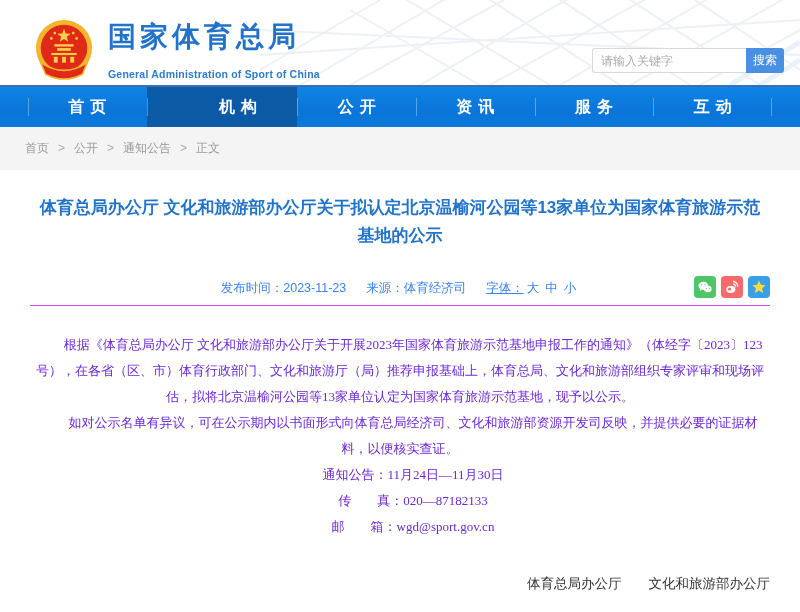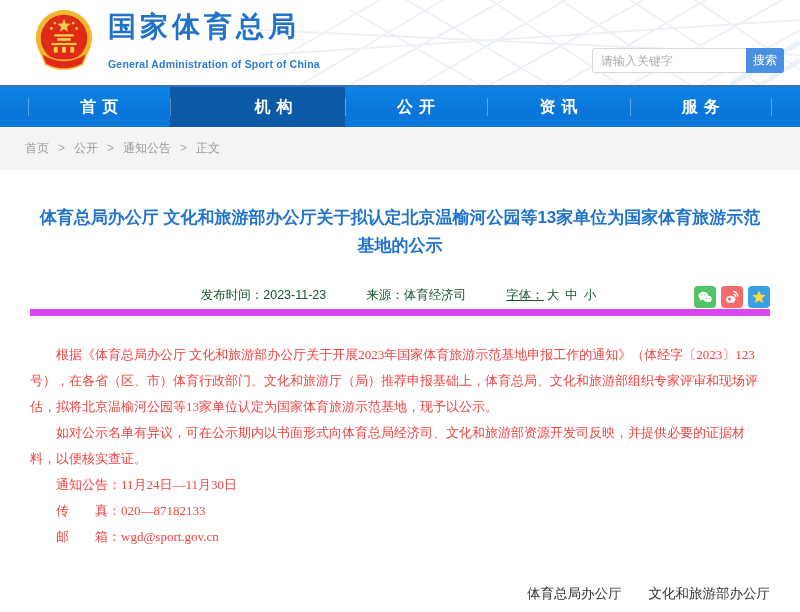--- a/index.html
+++ b/index.html
@@ -5,21 +5,21 @@
   * { box-sizing: border-box; }
   html,body { margin:0; padding:0; }
   body {
     width:800px; height:612px; overflow:hidden;
     background:#fff; font-family:"Liberation Sans", sans-serif;
     position:relative;
   }
   
   .header { position:relative; height:85px; background:#fff; overflow:hidden; }
   .header-pattern { position:absolute; right:0; top:0; width:540px; height:85px; pointer-events:none; }
-  .brand { position:absolute; left:33px; top:8px; display:flex; align-items:center; gap:13px; }
+  .brand { position:absolute; left:33px; top:18px; display:flex; align-items:center; gap:13px; }
   .emblem { width:62px; height:66px; }
   .site-name { font-size:28px; font-weight:bold; color:#2173c9; letter-spacing:4px; line-height:30px; }
   .site-en { font-size:10.5px; font-weight:bold; color:#2b7ccc; margin-top:16px; letter-spacing:0.2px; }
   .search { position:absolute; right:16px; top:48px; display:flex; }
   .search input {
     width:154px; height:25px; border:1px solid #d9d9d9; border-right:none;
     border-radius:3px 0 0 3px; padding:0 8px; font-size:12px; color:#333; outline:none;
   }
   .search input::placeholder { color:#aaa; }
   .search button {
@@ -46,42 +46,42 @@
     background:rgba(255,255,255,0.32);
   }
   .nav-cell.active { background:#0c59a5;padding-left:32px; }
   
   .crumbbar { height:43px; background:#f4f4f5; line-height:43px; padding-left:25px; font-size:12px; color:#999; }
   .crumbbar .sep { margin:0 9px; color:#aaa; }
   .crumbbar a { color:#999; text-decoration:none; cursor:pointer; }
   
   .content { padding:0 30px; }
   .article-title {
-    margin:34px auto 0; max-width:724px; text-align:center;
+    margin:24px auto 0; max-width:724px; text-align:center;
     color:#2173c9; font-size:17px; font-weight:bold; line-height:28px;
   }
   .meta {
     position:relative; margin-top:22px; height:34px;
-    border-bottom:7px solid #d946ef;
-    display:flex; justify-content:center; align-items:center; gap:40px;
-    font-size:12.5px; color:#14532d;
+    border-bottom:1px solid #d946ef;
+    display:flex; justify-content:center; align-items:center; gap:20px;
+    font-size:12.5px; color:#3b82f6;
   }
   .font-links span { margin:0 3px; cursor:pointer; }
   .share { position:absolute; right:0; top:4px; display:flex; gap:5px; }
   .share-icon {
     width:22px; height:22px; border-radius:4px; cursor:pointer;
     display:flex; align-items:center; justify-content:center;
   }
   .share-wechat { background:#52c468; }
   .share-weibo { background:#f56a6a; }
   .share-fav { background:#38a0e8; }
   
   .article-body {
     margin-top:26px; font-family:"Liberation Serif", serif;
-    font-size:13px; color:#ef4444; line-height:26px;
+    font-size:13px; color:#6d28d9; line-height:26px;text-align:center;
   }
   .article-body p { margin:0; text-indent:2em; }
   .footer {
     margin-top:30px; text-align:right;
     font-family:"Liberation Serif", serif; font-size:13.5px; color:#333; line-height:28px;
   }
 </style>
 </head>
 <body>
 
@@ -125,20 +125,21 @@
     <button>搜索</button>
   </div>
 </div>
 
 <div class="nav">
   <div class="nav-cell">首页</div>
   <div class="nav-cell active">机构</div>
   <div class="nav-cell">公开</div>
   <div class="nav-cell">资讯</div>
   <div class="nav-cell">服务</div>
+  <div class="nav-cell">互动</div>
 </div>
 
 <div class="crumbbar">
   <a>首页</a><span class="sep">&gt;</span><a>公开</a><span class="sep">&gt;</span><a>通知公告</a><span class="sep">&gt;</span><span>正文</span>
 </div>
 
 <div class="content">
   <h1 class="article-title">体育总局办公厅 文化和旅游部办公厅关于拟认定北京温榆河公园等13家单位为国家体育旅游示范基地的公示</h1>
 
   <div class="meta">

